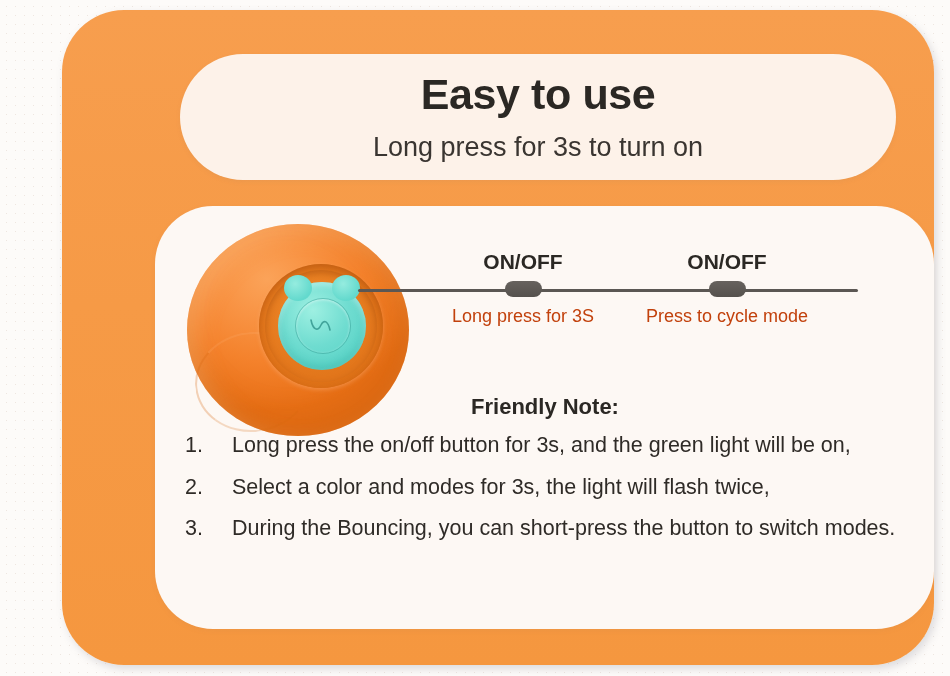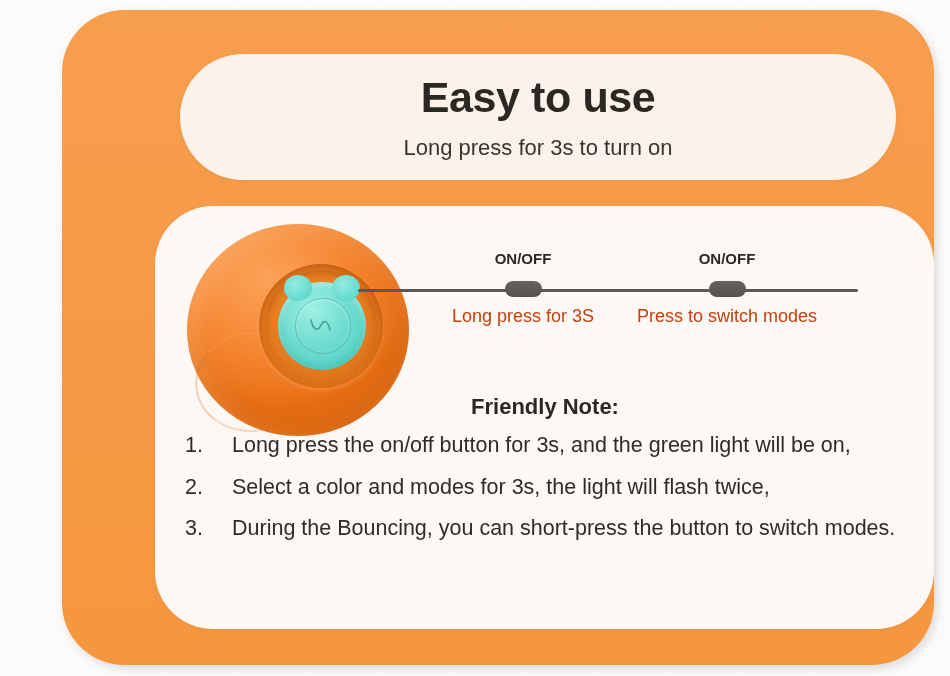--- a/index.html
+++ b/index.html
@@ -55,21 +55,21 @@
   }
   #title {
     font-size: 43px;
     font-weight: bold;
     color: #2b2824;
     letter-spacing: -0.4px;
     line-height: 1;
     margin-bottom: 18px;
   }
   #subtitle {
-    font-size: 22px;
+    font-size: 27px;
     font-weight: normal;
     color: #3a3531;
     line-height: 1;
   }
 
   
   #body-card {
     position: absolute;
     left: 93px;
     top: 196px;
@@ -196,21 +196,21 @@
     width: 37px;
     height: 16px;
     border-radius: 9px;
     background: linear-gradient(180deg, #67625e 0%, #55514d 100%);
   }
   #pill-1 { left: 350px; }
   #pill-2 { left: 554px; }
   .onoff-label {
     position: absolute;
     top: 44px;
-    font-size: 15px;
+    font-size: 21px;
     font-weight: bold;
     color: #2b2824;
     text-align: center;
     white-space: nowrap;
   }
   #onoff-1 { left: 288px; width: 160px; }
   #onoff-2 { left: 492px; width: 160px; }
   .step-caption {
     position: absolute;
     top: 100px;
@@ -288,21 +288,21 @@
       </div>
 
       <div id="timeline-line"></div>
 
       <div class="onoff-label" id="onoff-1">ON/OFF</div>
       <div class="pill" id="pill-1"></div>
       <div class="step-caption" id="caption-1">Long press for 3S</div>
 
       <div class="onoff-label" id="onoff-2">ON/OFF</div>
       <div class="pill" id="pill-2"></div>
-      <div class="step-caption" id="caption-2">Press to switch modes</div>
+      <div class="step-caption" id="caption-2">Press to cycle mode</div>
 
       <div id="friendly-note-title">Friendly Note:</div>
 
       <div id="notes">
 
         <div class="note">
           <span class="note-num">1.</span>
           <span class="note-body">
             <span class="note-line">Long press the on/off button for 3s, and the green light will be on,</span>
           </span>

